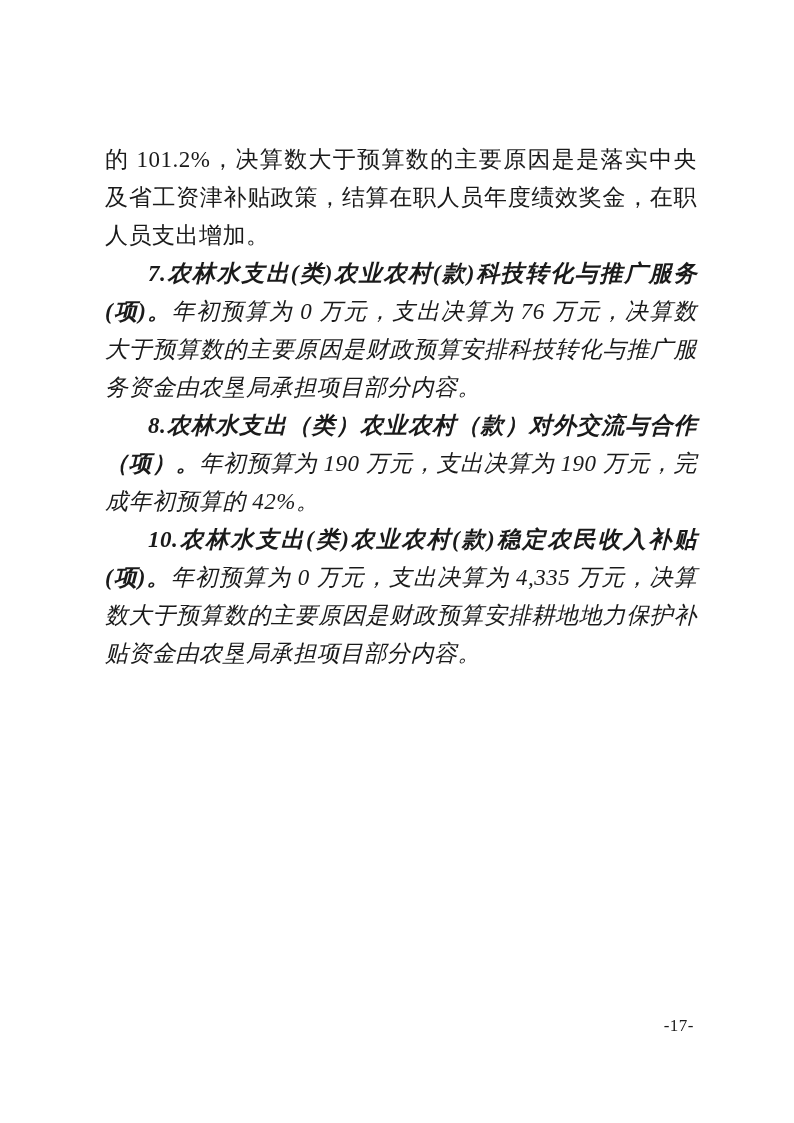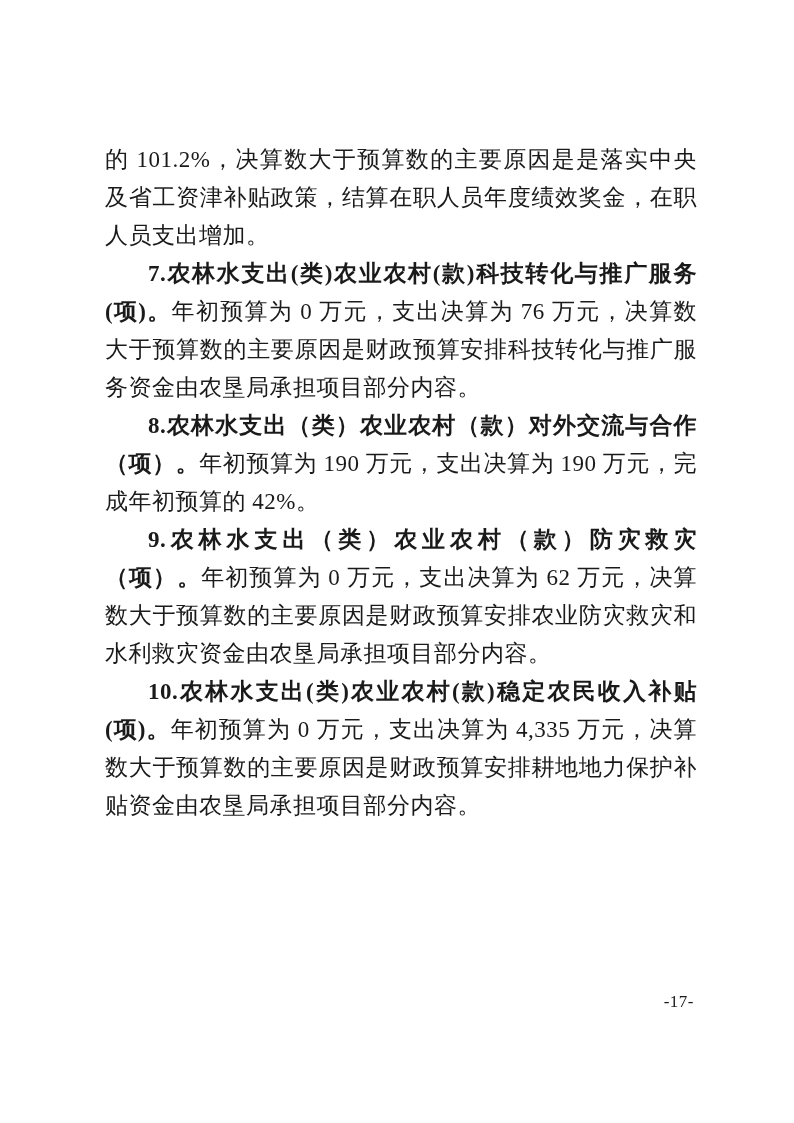--- a/index.html
+++ b/index.html
@@ -26,50 +26,50 @@
     letter-spacing: 0.5px;
     text-align: justify;
     text-justify: inter-character;
   }
   .content p {
     margin: 0;
     padding: 0;
   }
   .para {
     text-indent: 43px;
+    font-style: italic;
   }
   .continuation {
     text-indent: 0;
   }
   .lead {
     font-weight: bold;
   }
   .page-number {
     position: absolute;
-    top: 991px;
+    top: 1015px;
     right: 100px;
     font-size: 17px;
     line-height: 22px;
     letter-spacing: 0.5px;
     color: #1a1a1a;
   }
 </style>
 </head>
 <body>
 
 <div class="page">
   <div class="content">
 
     <p class="continuation">的 101.2%，决算数大于预算数的主要原因是是落实中央及省工资津补贴政策，结算在职人员年度绩效奖金，在职人员支出增加。</p>
 
     <p class="para"><b class="lead">7.农林水支出(类)农业农村(款)科技转化与推广服务(项)。</b><span>年初预算为 0 万元，支出决算为 76 万元，决算数大于预算数的主要原因是财政预算安排科技转化与推广服务资金由农垦局承担项目部分内容。</span></p>
 
     <p class="para"><b class="lead">8.农林水支出（类）农业农村（款）对外交流与合作（项）。</b><span>年初预算为 190 万元，支出决算为 190 万元，完成年初预算的 42%。</span></p>
 
-    <p class="para"><b class="lead">9.农林水支出（类）农业农村（款）防灾救灾（项）。</b><span>年初预算为 0 万元，支出决算为 62 万元，决算数大于预算数的主要原因是财政预算安排农业防灾救灾和水利救灾资金由农垦局承担项目部分内容。</span></p>
 
     <p class="para"><b class="lead">10.农林水支出(类)农业农村(款)稳定农民收入补贴(项)。</b><span>年初预算为 0 万元，支出决算为 4,335 万元，决算数大于预算数的主要原因是财政预算安排耕地地力保护补贴资金由农垦局承担项目部分内容。</span></p>
 
 
 
   </div>
 
   <div class="page-number">-17-</div>
 </div>
 

